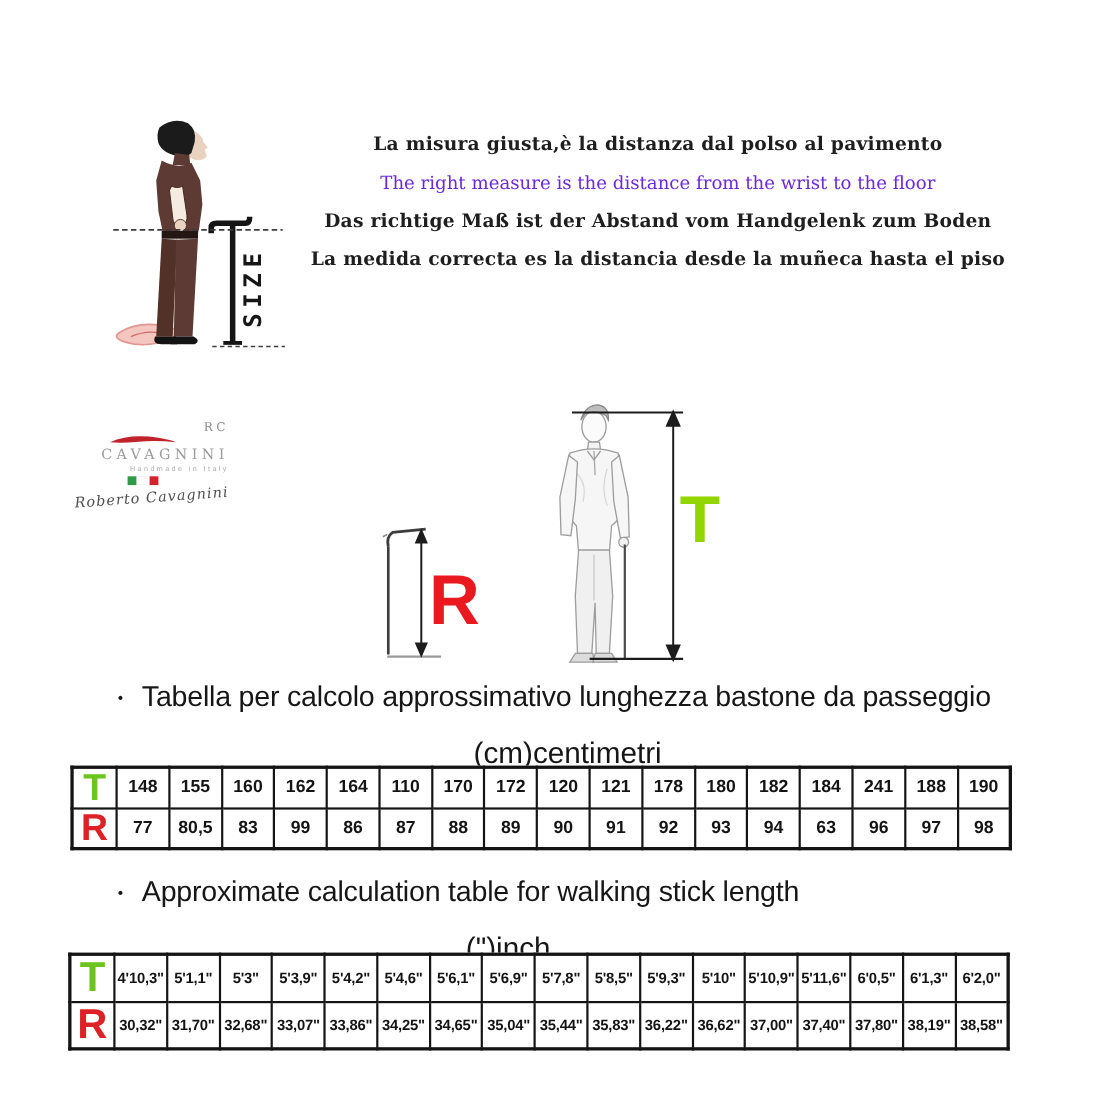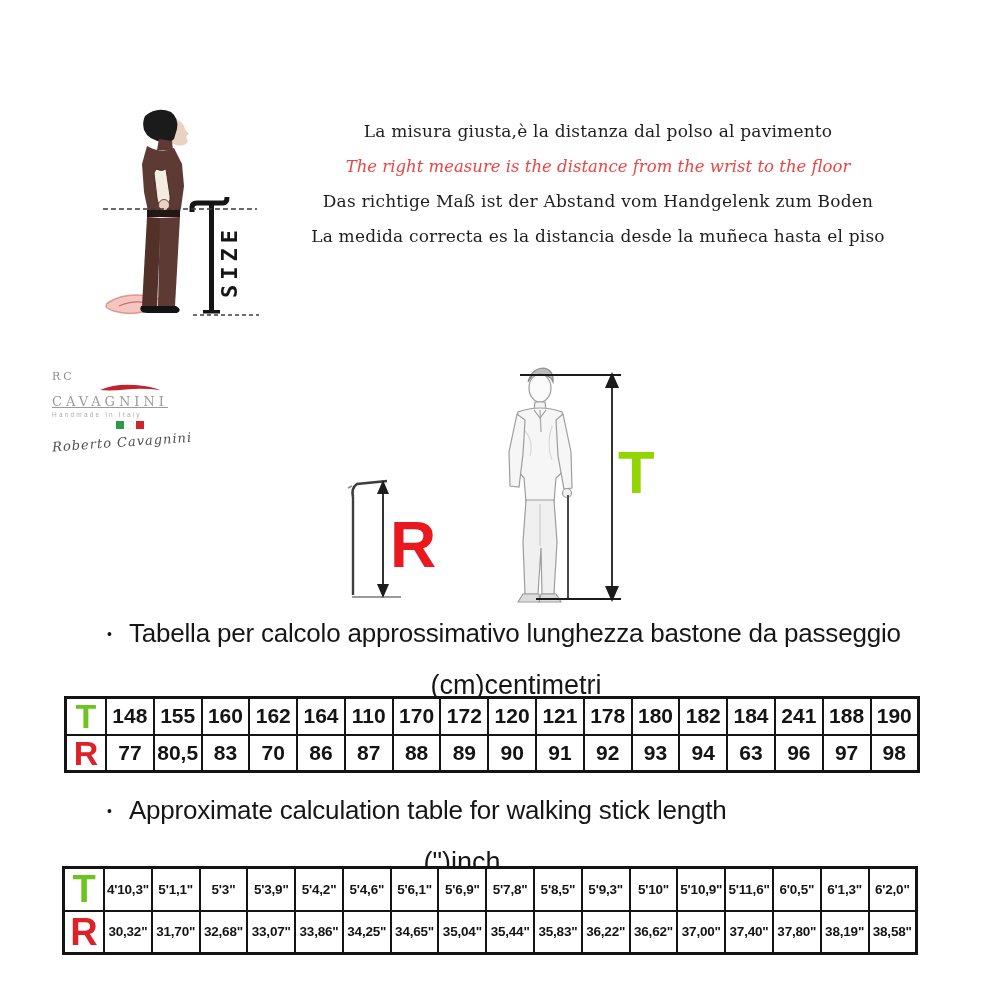--- a/index.html
+++ b/index.html
@@ -6,28 +6,28 @@
   .page{position:relative;width:1000px;height:1000px;background:#ffffff;overflow:hidden;
         font-family:"Liberation Sans",sans-serif;color:#161616;}
 
   
   .size-illu{position:absolute;left:97px;top:106px;width:172px;height:216px;}
 
   
   .intro{position:absolute;left:278px;top:114px;width:640px;text-align:center;
          font-family:"DejaVu Serif",serif;color:#1e1e1e;}
   .intro p{margin:0;height:35px;line-height:35px;white-space:nowrap;}
-  .intro .b{font-weight:normal;font-size:17px;letter-spacing:.2px;}
-  .intro .i{font-style:italic;font-size:16.5px;color:#ef4444;}
-
-  
-  .logo{position:absolute;left:52px;top:370px;width:156px;text-align:left;}
+  .intro .b{font-weight:bold;font-size:17px;letter-spacing:.2px;}
+  .intro .i{font-size:16.5px;color:#6d28d9;}
+
+  
+  .logo{position:absolute;left:52px;top:382px;width:156px;text-align:right;}
   .logo-initials{font-family:"DejaVu Serif",serif;font-size:11px;letter-spacing:3px;color:#8d8d8d;}
   .logo-swoosh{display:block;margin:1px auto 0;}
-  .logo-name{font-family:"DejaVu Serif",serif;font-size:13px;letter-spacing:4px;color:#9b9b9b;margin-top:1px;text-decoration:underline;}
+  .logo-name{font-family:"DejaVu Serif",serif;font-size:13px;letter-spacing:4px;color:#9b9b9b;margin-top:1px;}
   .logo-tagline{font-size:6.5px;letter-spacing:2.2px;color:#adadad;margin-top:2px;}
   .flag{margin-top:3px;display:flex;justify-content:center;gap:2px;}
   .flag i{width:8px;height:8px;display:block;}
   .flag .g{background:#2e9a47}.flag .w{background:#fdfdfd;box-shadow:inset 0 0 0 .5px #e8e8e8}.flag .r{background:#d2232a}
   .signature{font-family:"DejaVu Serif",serif;font-style:italic;font-size:13px;color:#4f4f4f;
              transform:rotate(-4deg);margin-top:5px;letter-spacing:1px;white-space:nowrap;}
 
   
   .stick-diagram{position:absolute;left:343px;top:466px;width:150px;height:150px;}
   .person-diagram{position:absolute;left:490px;top:360px;width:180px;height:252px;}
@@ -46,21 +46,21 @@
 
   
   .data-table{position:absolute;border-collapse:collapse;table-layout:fixed;background:#fff;
               border:3px solid #141414;}
   .data-table th,.data-table td{border:2px solid #141414;text-align:center;vertical-align:middle;
               padding:0;overflow:hidden;}
   .data-table td{font-weight:bold;color:#141414;}
   .data-table th{width:38px;line-height:1;font-weight:bold;}
   #cm-table{left:64px;top:696px;width:856px;}
   #cm-table tr{height:37px;}
-  #cm-table td{font-size:21px;}
+  #cm-table td{font-size:16px;}
   #cm-table th{font-size:34px;}
   #inch-table{left:62px;top:866px;width:856px;}
   #inch-table tr{height:43px;}
   #inch-table td{font-size:13.5px;letter-spacing:-.2px;}
   #inch-table th{font-size:38px;}
   .th-t{color:#6cc41e;}
   .th-r{color:#dd2127;}
 </style>
 </head>
 <body>
@@ -202,21 +202,21 @@
           <td>184</td>
           <td>241</td>
           <td>188</td>
           <td>190</td>
         </tr>
     <tr>
       <th class="th-r">R</th>
     <td>77</td>
           <td>80,5</td>
           <td>83</td>
-          <td>70</td>
+          <td>99</td>
           <td>86</td>
           <td>87</td>
           <td>88</td>
           <td>89</td>
           <td>90</td>
           <td>91</td>
           <td>92</td>
           <td>93</td>
           <td>94</td>
           <td>63</td>

